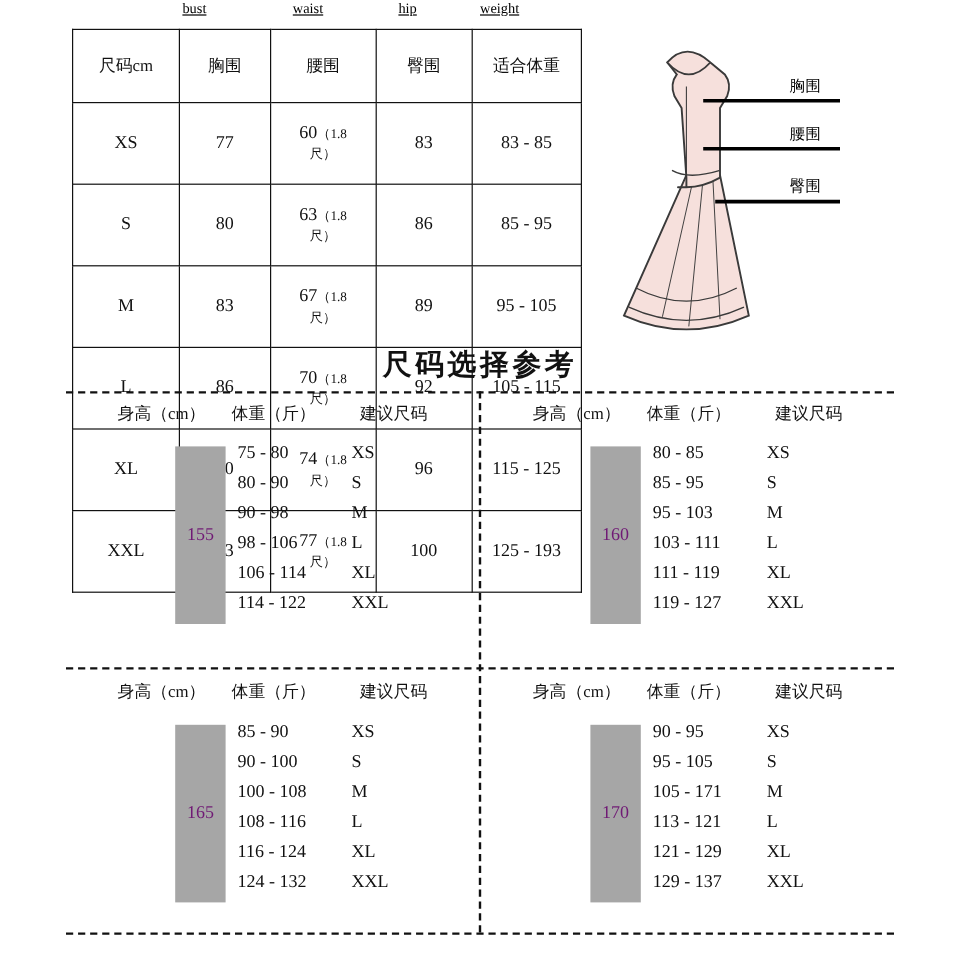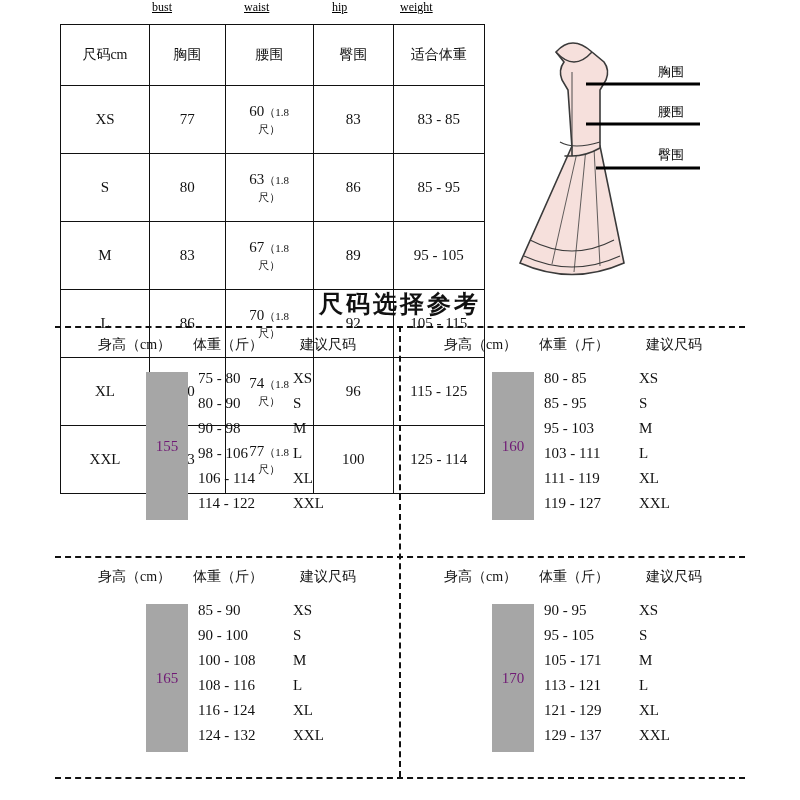--- a/index.html
+++ b/index.html
@@ -230,21 +230,21 @@
         <td class="c1">90</td>
         <td class="c2"><span>74</span><span class="sub">（1.8尺）</span></td>
         <td class="c3">96</td>
         <td class="c4">115 - 125</td>
       </tr>
       <tr>
         <td class="c0">XXL</td>
         <td class="c1">93</td>
         <td class="c2"><span>77</span><span class="sub">（1.8尺）</span></td>
         <td class="c3">100</td>
-        <td class="c4">125 - 114</td>
+        <td class="c4">125 - 193</td>
       </tr>
     </tbody>
 </table>
 
 <div class="dress-area">
   <svg width="300" height="260" viewBox="0 0 300 260">
 
     <path d="M72 118 L20 235 Q72 258 124 235 L100 118 Z" fill="#f6e0dc" stroke="#3a3a3a" stroke-width="1.6"></path>
     <path d="M24 228 Q72 250 120 228" fill="none" stroke="#3a3a3a" stroke-width="1.2"></path>
     <path d="M30 212 Q72 234 114 212" fill="none" stroke="#3a3a3a" stroke-width="1.1"></path>

